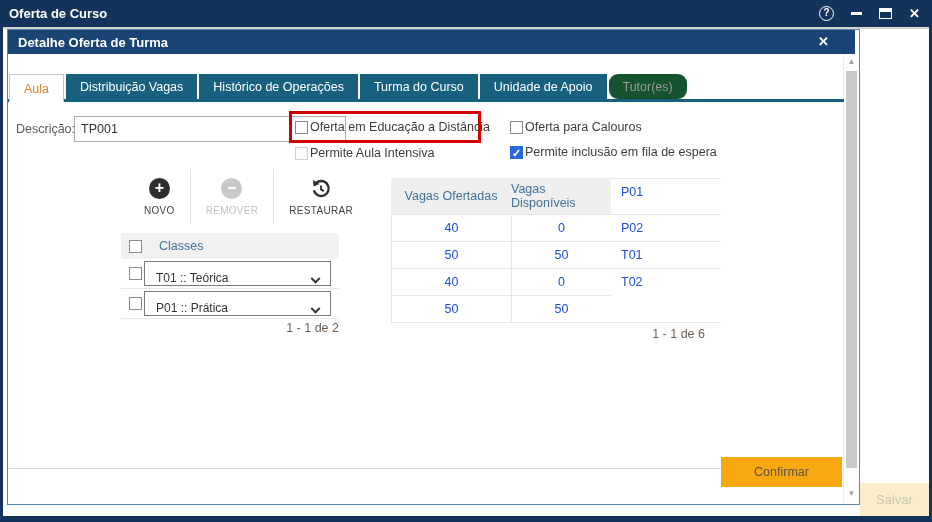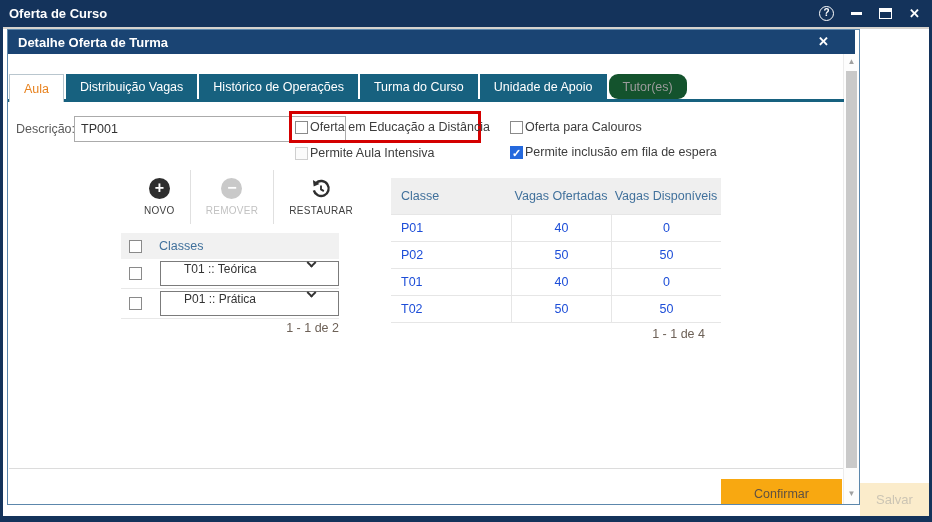--- a/index.html
+++ b/index.html
@@ -50,36 +50,36 @@
   .tbtn.disabled .ticon-circle { background:#c9c9c9; }
   .tlabel { margin-top:6px; font-size:10px; color:#3f3f3f; letter-spacing:.3px; }
   .tbtn.disabled .tlabel { color:#c2c2c2; }
 
   
   .classes-header { position:absolute; left:113px; top:203px; width:218px; height:26px; background:#f1f1f1; display:flex; align-items:center; font-size:12.5px; color:#41719c; }
   .classes-header .cb { margin-left:8px; }
   .classes-header span { margin-left:17px; }
   .class-row { position:absolute; left:113px; width:218px; height:30px; border-bottom:1px solid #e8e8e8; display:flex; align-items:center; }
   .class-row .cb { margin-left:8px; }
-  .selectbox { margin-left:18px; width:187px; height:25px; border:1px solid #7b7b7b; background:#fff; display:flex; align-items:flex-start; justify-content:space-between; font-size:12px; color:#333; padding:0 23px; }
+  .selectbox { margin-left:2px; width:187px; height:25px; border:1px solid #7b7b7b; background:#fff; display:flex; align-items:flex-end; justify-content:space-between; font-size:12px; color:#333; padding:0 11px; }
   .chev { width:7px; height:7px; border-right:2px solid #333; border-bottom:2px solid #333; transform:rotate(45deg) translate(-2px,-2px); }
   .pag1 { position:absolute; left:113px; top:291px; width:218px; text-align:right; font-size:12.5px; color:#6d6157; }
 
   
   .vtable { position:absolute; left:383px; top:148px; width:330px; display:grid; grid-template-columns:120px 100px 110px; border-bottom:1px solid #e6e6e6; }
   .th { background:#efefef; height:36px; color:#41719c; font-size:12.5px; display:flex; align-items:center; justify-content:center; }
   .th.first { justify-content:flex-start; padding-left:10px; }
   .td { height:27px; font-size:12.5px; color:#1d4ed8; display:flex; align-items:center; justify-content:center; border-top:1px solid #e6e6e6; }
   .td.first { justify-content:flex-start; padding-left:10px; }
   .td.sep { border-left:1px solid #e6e6e6; }
   .pag2 { position:absolute; left:383px; top:297px; width:314px; text-align:right; font-size:12.5px; color:#6d6157; }
 
   
   .footer-line { position:absolute; left:1px; top:438px; width:835px; height:1px; background:#dcdcdc; }
-  .confirmar { position:absolute; left:713px; top:449px; width:121px; height:30px; background:#f8a811; color:#5f5142; font-size:12.5px; display:flex; align-items:center; justify-content:center; border:none; font-family:"Liberation Sans",sans-serif; }
+  .confirmar { position:absolute; left:713px; top:427px; width:121px; height:30px; background:#f8a811; color:#5f5142; font-size:12.5px; display:flex; align-items:center; justify-content:center; border:none; font-family:"Liberation Sans",sans-serif; }
 
   
   .scrollbar { position:absolute; right:0; top:24px; bottom:0; width:16px; background:#fdfdfd; border-left:1px solid #ececec; }
   .sb-up   { position:absolute; top:3px; left:0; width:15px; text-align:center; color:#a0a0a0; font-size:8px; }
   .sb-down { position:absolute; bottom:6px; left:0; width:15px; text-align:center; color:#a0a0a0; font-size:8px; }
   .sb-thumb{ position:absolute; left:2px; top:17px; width:11px; height:397px; background:#c9c9c9; }
 
   
   .salvar { position:absolute; left:860px; top:483px; width:69px; height:33px; background:#fbeccb; color:#ccc5b4; font-size:13px; display:flex; align-items:center; justify-content:center; border:none; font-family:"Liberation Sans",sans-serif; }
 </style>
@@ -171,41 +171,40 @@
     <div class="class-row" style="top:259px;">
       <div class="cb"></div>
       <div class="selectbox">
         <span>P01 :: Prática</span>
         <span class="chev"></span>
       </div>
     </div>
     <div class="pag1">1 - 1 de 2</div>
 
     <div class="vtable">
-      <div class="th first">Classe</div>
       <div class="th">Vagas Ofertadas</div>
       <div class="th">Vagas Disponíveis</div>
 
       <div class="td first">P01</div>
       <div class="td sep">40</div>
       <div class="td sep">0</div>
 
       <div class="td first">P02</div>
       <div class="td sep">50</div>
       <div class="td sep">50</div>
 
       <div class="td first">T01</div>
       <div class="td sep">40</div>
       <div class="td sep">0</div>
 
       <div class="td first">T02</div>
       <div class="td sep">50</div>
       <div class="td sep">50</div>
     </div>
-    <div class="pag2">1 - 1 de 4</div>
+    <div class="pag2">1 - 1 de 6</div>
 
     <div class="footer-line"></div>
     <button class="confirmar">Confirmar</button>
 
     <div class="scrollbar">
       <div class="sb-up">▲</div>
       <div class="sb-thumb"></div>
       <div class="sb-down">▼</div>
     </div>
   </div>

